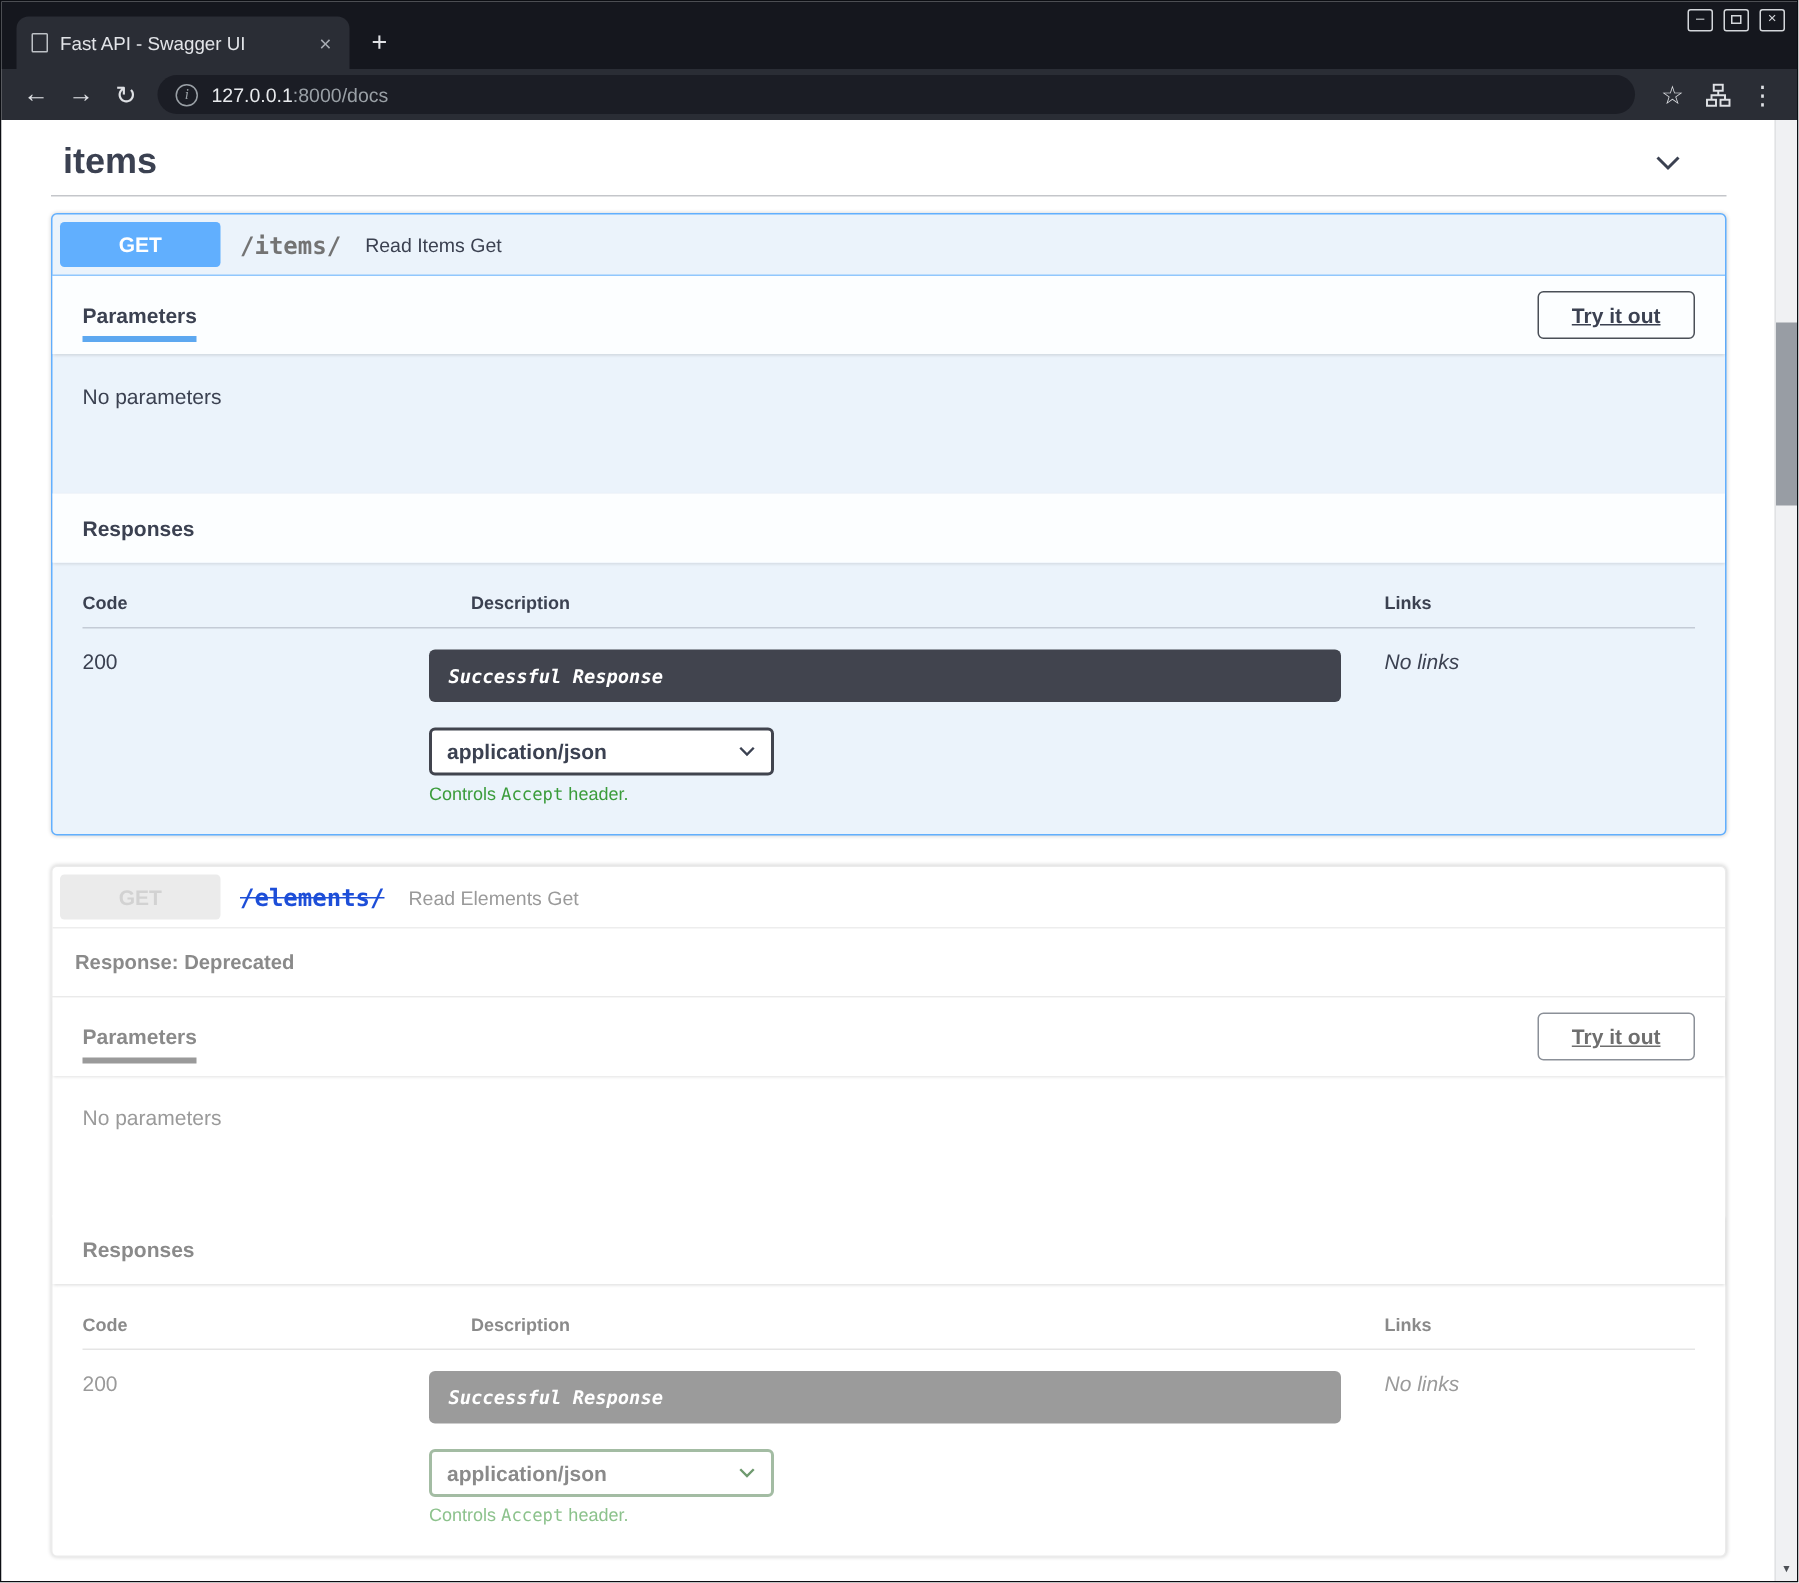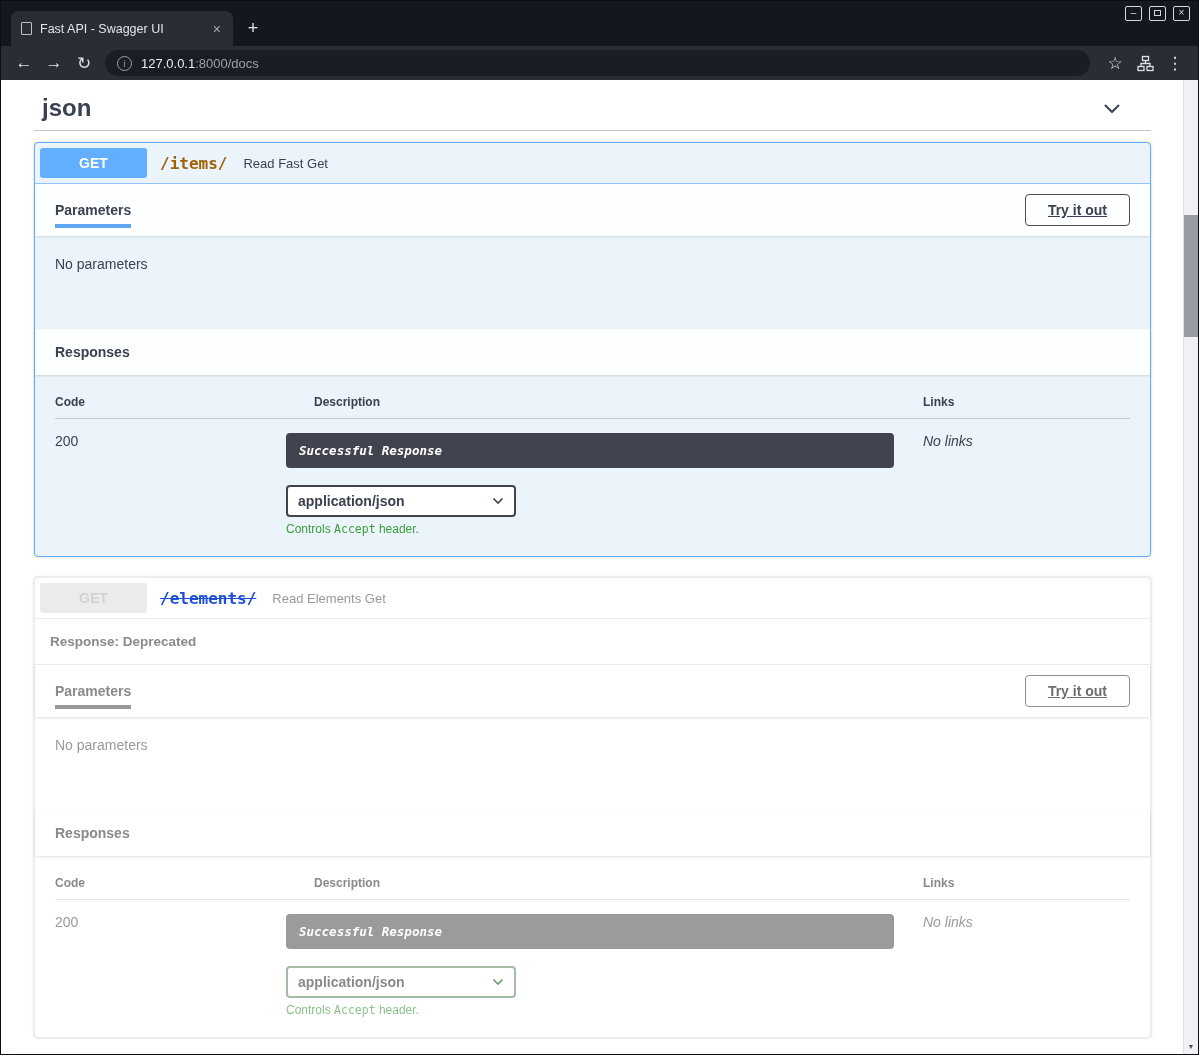--- a/index.html
+++ b/index.html
@@ -44,21 +44,21 @@
   .opblock { border-radius:4px; margin-top:11px; box-shadow:0 0 3px rgba(0,0,0,.19); }
   .opblock.get { border:1px solid #61affe; background:#ebf3fb; }
   .opblock.deprecated { border:1px solid #ebebeb; background:#fff; margin-top:20px; }
 
   .op-summary { display:flex; align-items:center; padding:5px; }
   .opblock.get .op-summary { border-bottom:1px solid rgba(97,175,254,.65); }
   .opblock.deprecated .op-summary { border-bottom:1px solid #ededed; }
   .method { flex:0 0 107px; padding:7px 0; text-align:center; border-radius:3px; font-weight:700; font-size:14px; }
   .opblock.get .method { background:#61affe; color:#fff; }
   .opblock.deprecated .method { background:#ebebeb; color:#d2d2d2; }
-  .op-path { margin:0 10px 0 13px; font-family:"DejaVu Sans Mono", monospace; font-weight:700; font-size:16px; color:#a16207; }
+  .op-path { margin:0 10px 0 13px; font-family:"DejaVu Sans Mono", monospace; font-weight:700; font-size:16px; color:#737373; }
   .opblock.deprecated .op-path { color:#1d4ed8; text-decoration:line-through; }
   .op-desc { font-size:13px; color:#3b4151; margin-left:6px; }
   .opblock.deprecated .op-desc { color:#9a9a9a; }
 
   .warn-strip { padding:15px; font-size:13.5px; font-weight:600; color:#8a8a8a; border-bottom:1px solid rgba(0,0,0,.08); }
 
   .section-header { display:flex; justify-content:space-between; align-items:center; padding:10px 20px; background:rgba(255,255,255,.85); box-shadow:0 1px 2px rgba(0,0,0,.12); min-height:50px; }
   .param-label { position:relative; display:inline-block; font-size:14px; font-weight:700; color:#3b4151; }
   .param-label:after { content:""; position:absolute; left:0; bottom:-10px; width:100%; height:4px; background:#5da8f0; }
   .opblock.deprecated .param-label { color:#8a8a8a; }
@@ -127,33 +127,33 @@
         <path d="M8.5 5.5 v3 M4 11.5 v-3 h9 v3"></path>
       </svg>
     </div>
     <div class="tb-icon">⋮</div>
   </div>
 
   <div class="viewport">
     <div class="content">
 
       <div class="sec-head">
-        <span class="sec-title">json</span>
+        <span class="sec-title">items</span>
         <span class="sec-chevron">
           <svg width="22" height="22" viewBox="0 0 22 22" fill="none" stroke="#3b4151" stroke-width="2">
               <path d="M4 8 l7 7 l7 -7"></path>
             </svg>
         </span>
       </div>
 
       <div class="opblock get">
         <div class="op-summary">
           <span class="method">GET</span>
           <span class="op-path">/items/</span>
-          <span class="op-desc">Read Fast Get</span>
+          <span class="op-desc">Read Items Get</span>
         </div>
 
         <div class="section-header">
           <span class="param-label">Parameters</span>
           <button class="try-btn">Try it out</button>
         </div>
 
         <div class="params-body">
           <span>No parameters</span>
         </div>

